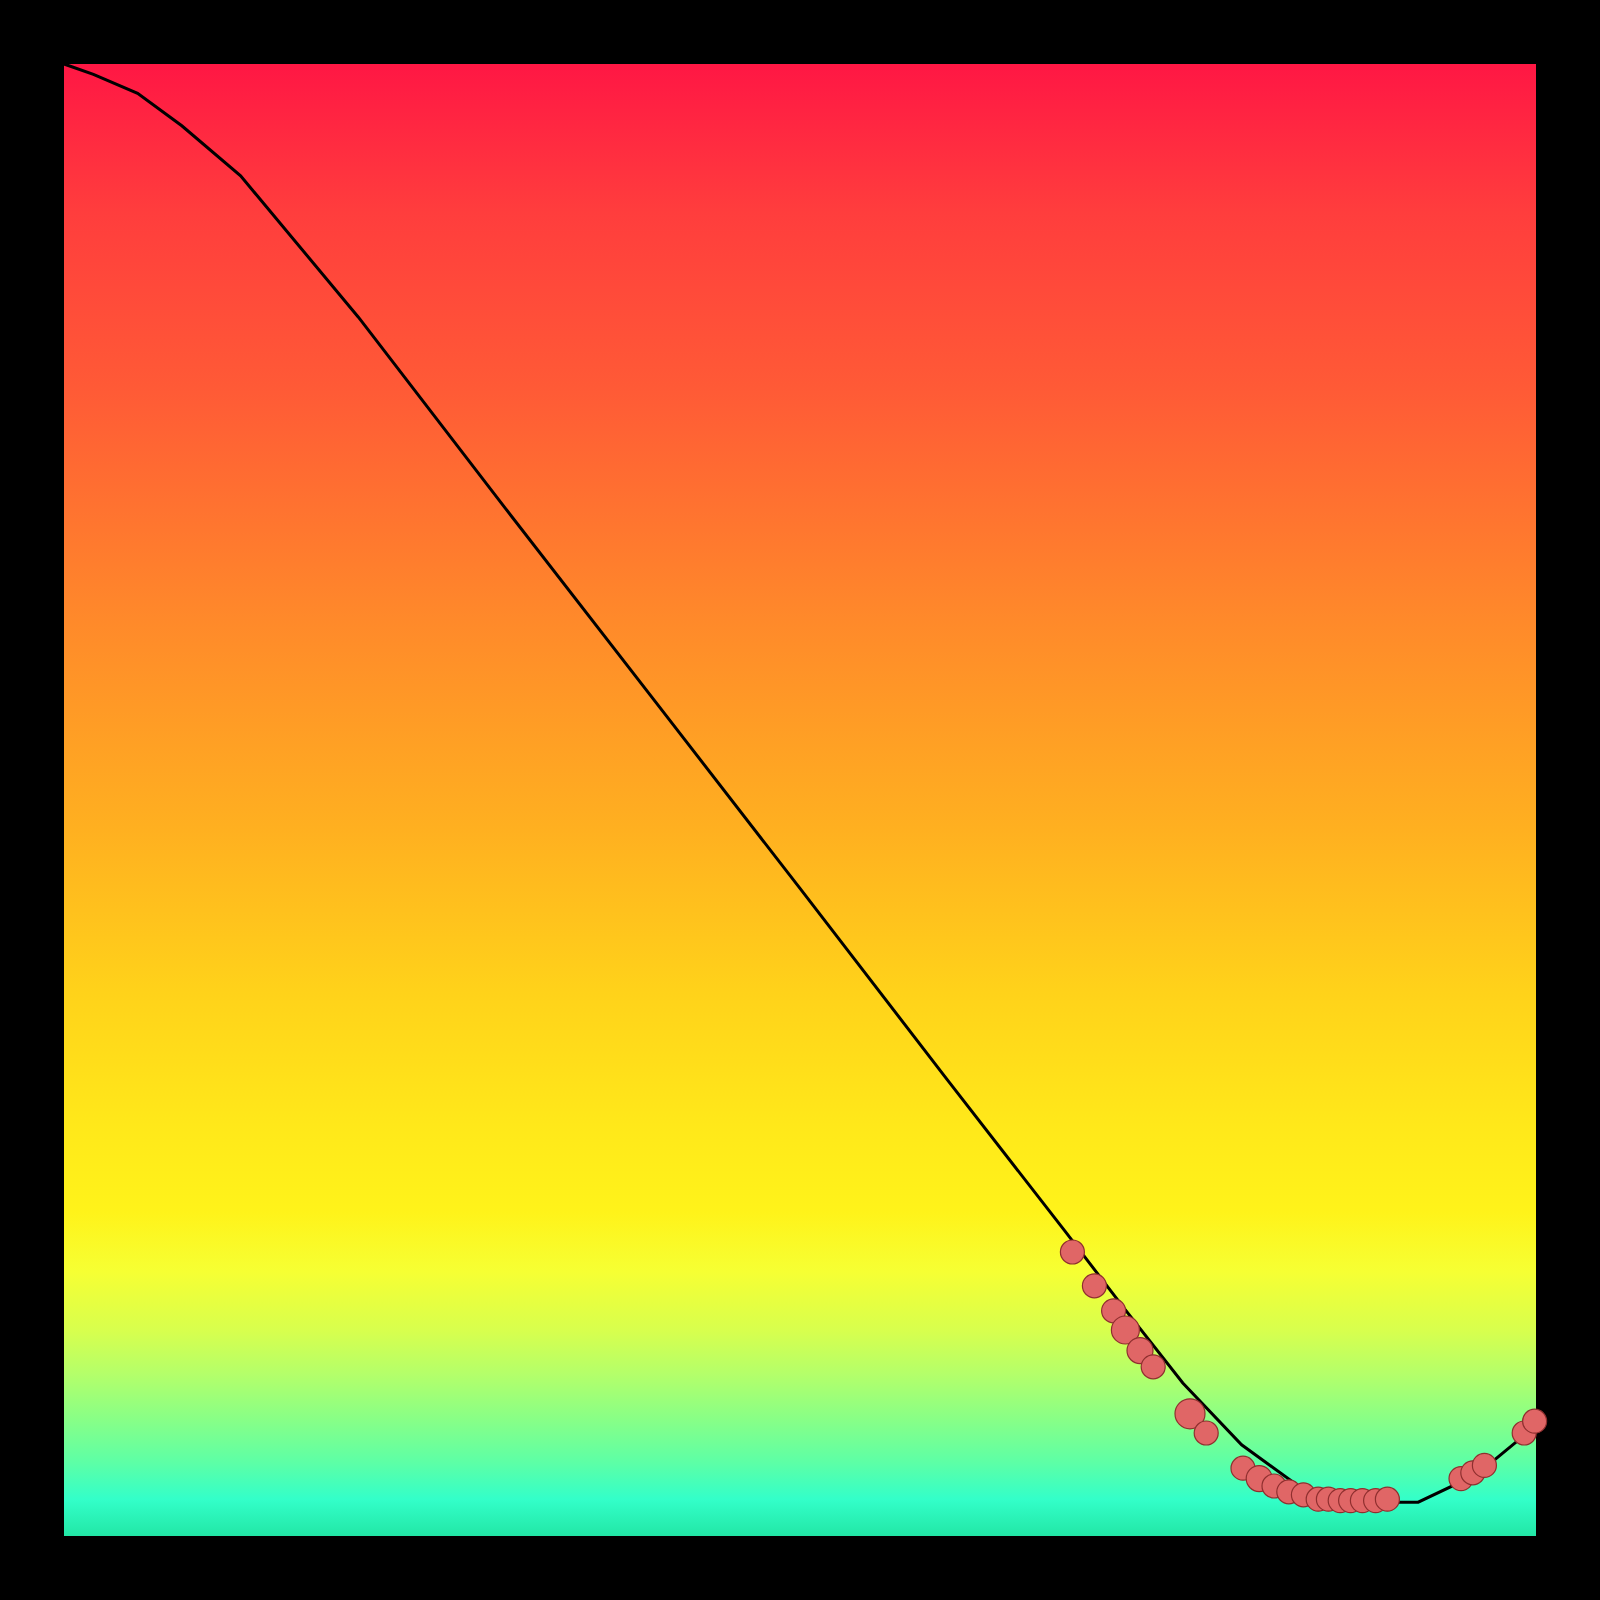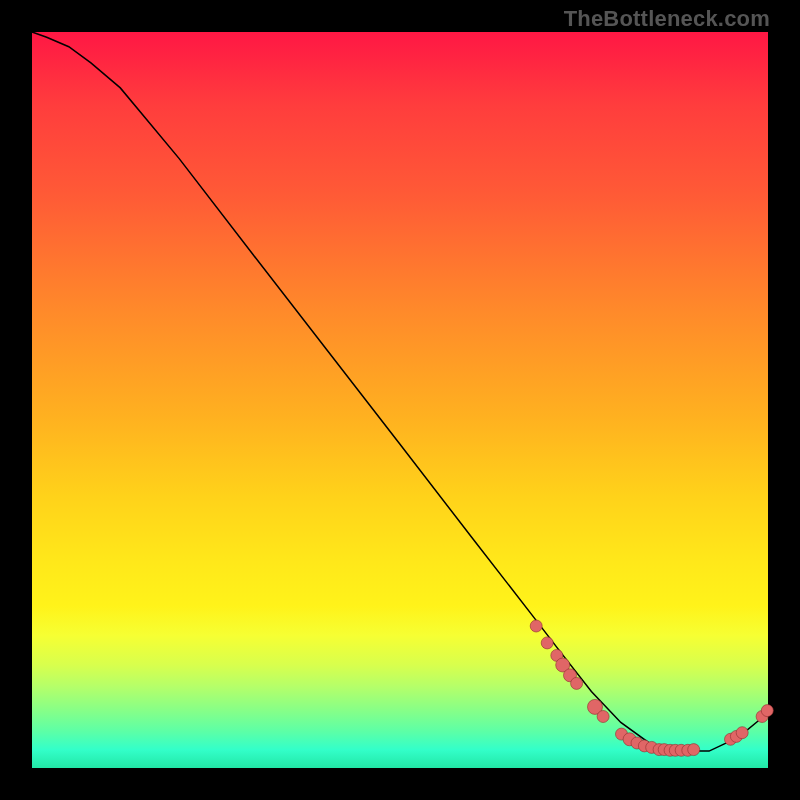--- a/index.html
+++ b/index.html
@@ -69,21 +69,20 @@
     stroke: #8f2f2f;
     stroke-width: 0.6;
   }
 </style>
 </head>
 <body>
 
 <div class="frame">
   <div class="plot"></div>
 
-  <div class="watermark">TheBottleneck.com</div>
 
   <svg class="overlay" viewBox="0 0 736 736" preserveAspectRatio="none">
     <path id="curve-path" class="curve" d="M0.0 0.0 L14.7 5.2 L36.8 14.7 L58.9 30.9 L88.3 55.9 L147.2 126.6 L220.8 222.3 L294.4 317.2 L368.0 412.2 L441.6 507.8 L500.5 583.6 L529.9 621.9 L559.4 659.5 L588.8 690.4 L618.2 711.7 L647.7 719.1 L677.1 719.1 L706.6 705.1 L736.0 680.8" stroke="#000000"></path>
     <g id="dots">
         <circle cx="504.2" cy="594.0" r="6.0" class="dot" fill="#e06666" stroke="#8f2f2f"></circle>
         <circle cx="515.2" cy="610.9" r="6.0" class="dot" fill="#e06666" stroke="#8f2f2f"></circle>
         <circle cx="524.8" cy="623.4" r="6.0" class="dot" fill="#e06666" stroke="#8f2f2f"></circle>
         <circle cx="530.7" cy="633.0" r="7.0" class="dot" fill="#e06666" stroke="#8f2f2f"></circle>
         <circle cx="538.0" cy="643.3" r="6.5" class="dot" fill="#e06666" stroke="#8f2f2f"></circle>
         <circle cx="544.6" cy="651.4" r="6.0" class="dot" fill="#e06666" stroke="#8f2f2f"></circle>

